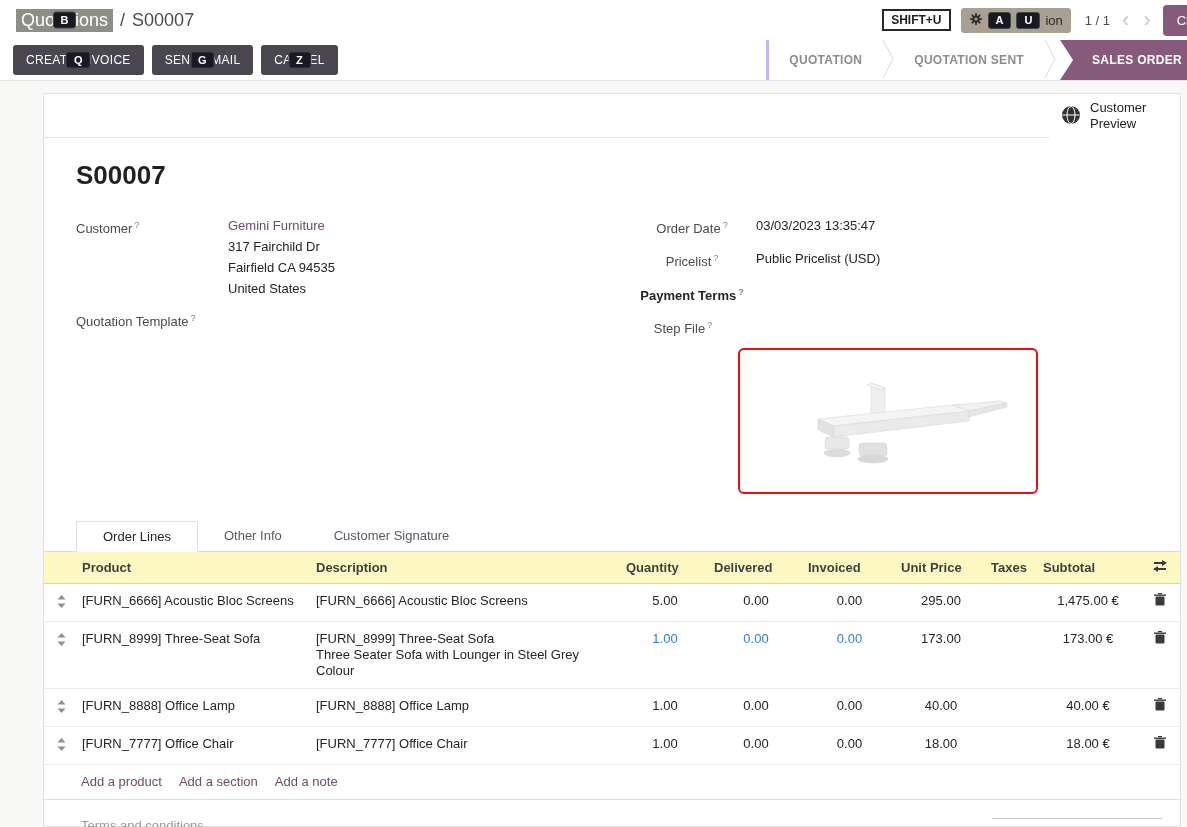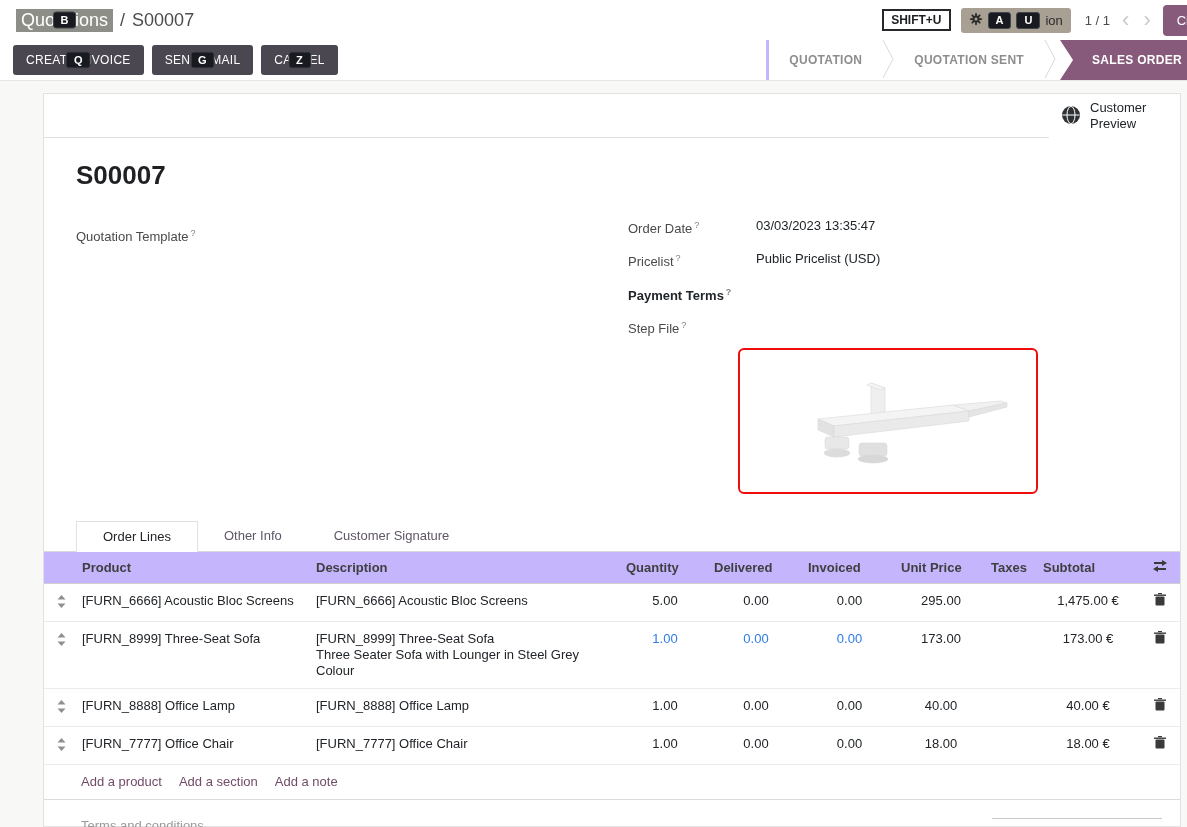--- a/index.html
+++ b/index.html
@@ -45,21 +45,21 @@
 
   .preview-strip { display:flex; align-items:stretch; height:44px; flex:none; }
   .preview-spacer { flex:1; border-bottom:1px solid #e2e2e2; }
   .preview-btn { display:flex; align-items:center; gap:9px; padding:0 24px 0 12px; cursor:pointer; }
   .preview-label { width:66px; line-height:16px; color:#212529; }
 
   .sheet-body { padding:22px 16px 0 32px; }
   .page-title { font-size:26px; font-weight:600; color:#1f2023; margin:0 0 24px 0; }
 
   .fields-grid { display:grid; grid-template-columns:1fr 1fr; }
-  .fcol-right { padding-left:8px; }
+  .fcol-right { padding-left:8px;text-align:center; }
   .field { display:flex; margin-bottom:9px; line-height:21px; }
   .flabel { width:152px; flex:none; color:#4a4a4a; }
   .fcol-right .flabel { width:128px; }
   .flabel.bold { font-weight:700; color:#212529; }
   .help { font-size:9px; color:#808080; vertical-align:super; margin-left:2px; }
   .link { color:#714B67; text-decoration:none; cursor:pointer; }
   .addr div { line-height:21px; color:#212529; }
   .tmpl-gap { margin-top:8px; }
 
   .step-file-box {
@@ -70,21 +70,21 @@
   
   .tabs { display:flex; margin-top:27px; position:relative; z-index:2; }
   .tab { padding:7px 26px; color:#5f5666; cursor:pointer; }
   .tab.active {
     background:#fff; color:#212529; border:1px solid #dee2e6; border-bottom:1px solid #fff; margin-bottom:-1px;
   }
 
   
   table.olines { width:100%; border-collapse:collapse; table-layout:fixed; }
   .olines th {
-    background:#c4b5fd; border-top:1px solid #d9d9d9; border-bottom:1px solid #d0d0d0;
+    background:#fef9c3; border-top:1px solid #d9d9d9; border-bottom:1px solid #d0d0d0;
     padding:8px 4px; font-weight:700; font-size:13px; color:#3f3f3f; text-align:left;
   }
   .olines td { padding:9px 4px; border-bottom:1px solid #ebebeb; vertical-align:top; line-height:16px; }
   .num { text-align:center; padding-right:6px !important; }
   .blue { color:#2e7ce4; }
   .handle-cell { text-align:center; padding-top:11px !important; cursor:grab; }
   .trash-cell { text-align:center; cursor:pointer; }
   .adjust-th { text-align:center !important; cursor:pointer; }
   .desc2 { color:#212529; }
 
@@ -187,20 +187,29 @@
         <span class="preview-label">Customer Preview</span>
       </div>
     </div>
 
     <div class="sheet-body">
       <h1 class="page-title">S00007</h1>
 
       <div class="fields-grid">
 
         <div>
+          <div class="field">
+            <span class="flabel"><span>Customer</span><span class="help">?</span></span>
+            <span class="addr">
+              <a class="link">Gemini Furniture</a>
+              <div>317 Fairchild Dr</div>
+              <div>Fairfield CA 94535</div>
+              <div>United States</div>
+            </span>
+          </div>
           <div class="field tmpl-gap">
             <span class="flabel"><span>Quotation Template</span><span class="help">?</span></span>
             <span></span>
           </div>
         </div>
 
         <div class="fcol-right">
           <div class="field">
             <span class="flabel"><span>Order Date</span><span class="help">?</span></span>
             <span>03/03/2023 13:35:47</span>

